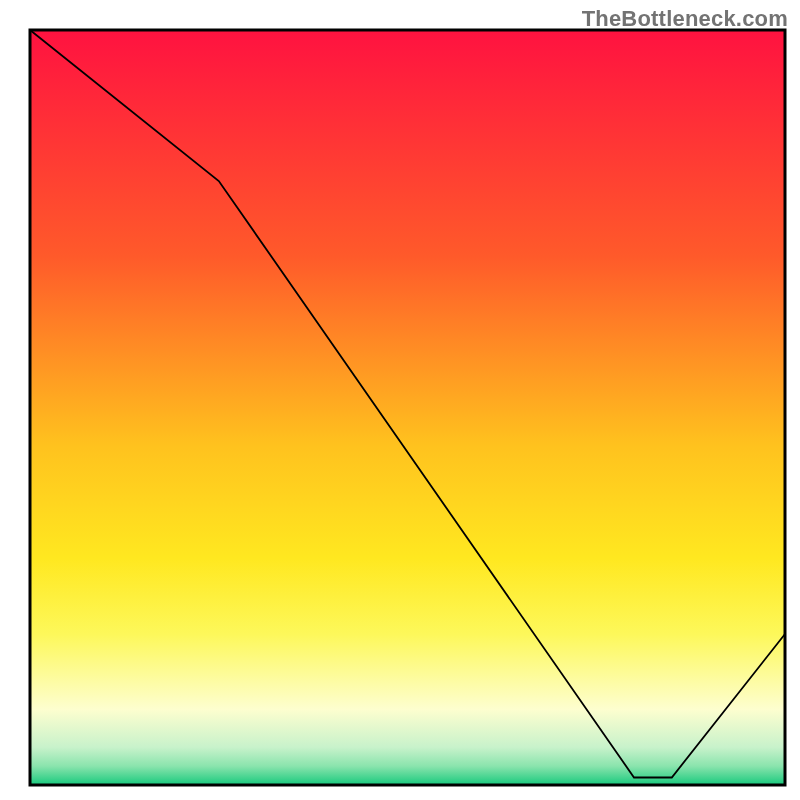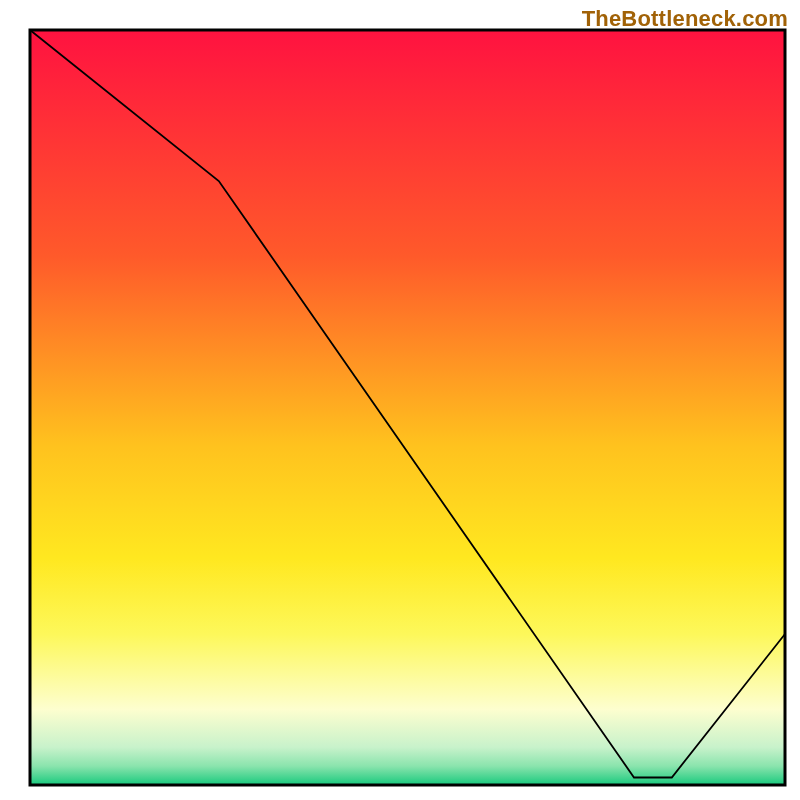--- a/index.html
+++ b/index.html
@@ -14,21 +14,21 @@
     width: 800px;
     height: 800px;
     position: relative;
   }
   .attribution {
     position: absolute;
     top: 6px;
     right: 12px;
     font-size: 22px;
     font-weight: 600;
-    color: #a16207;
+    color: #737373;
     letter-spacing: 0.2px;
   }
   .label-near-line {
     position: absolute;
     font-size: 14px;
     font-weight: 700;
     color: #801815;
     letter-spacing: 0.5px;
     white-space: nowrap;
   }

